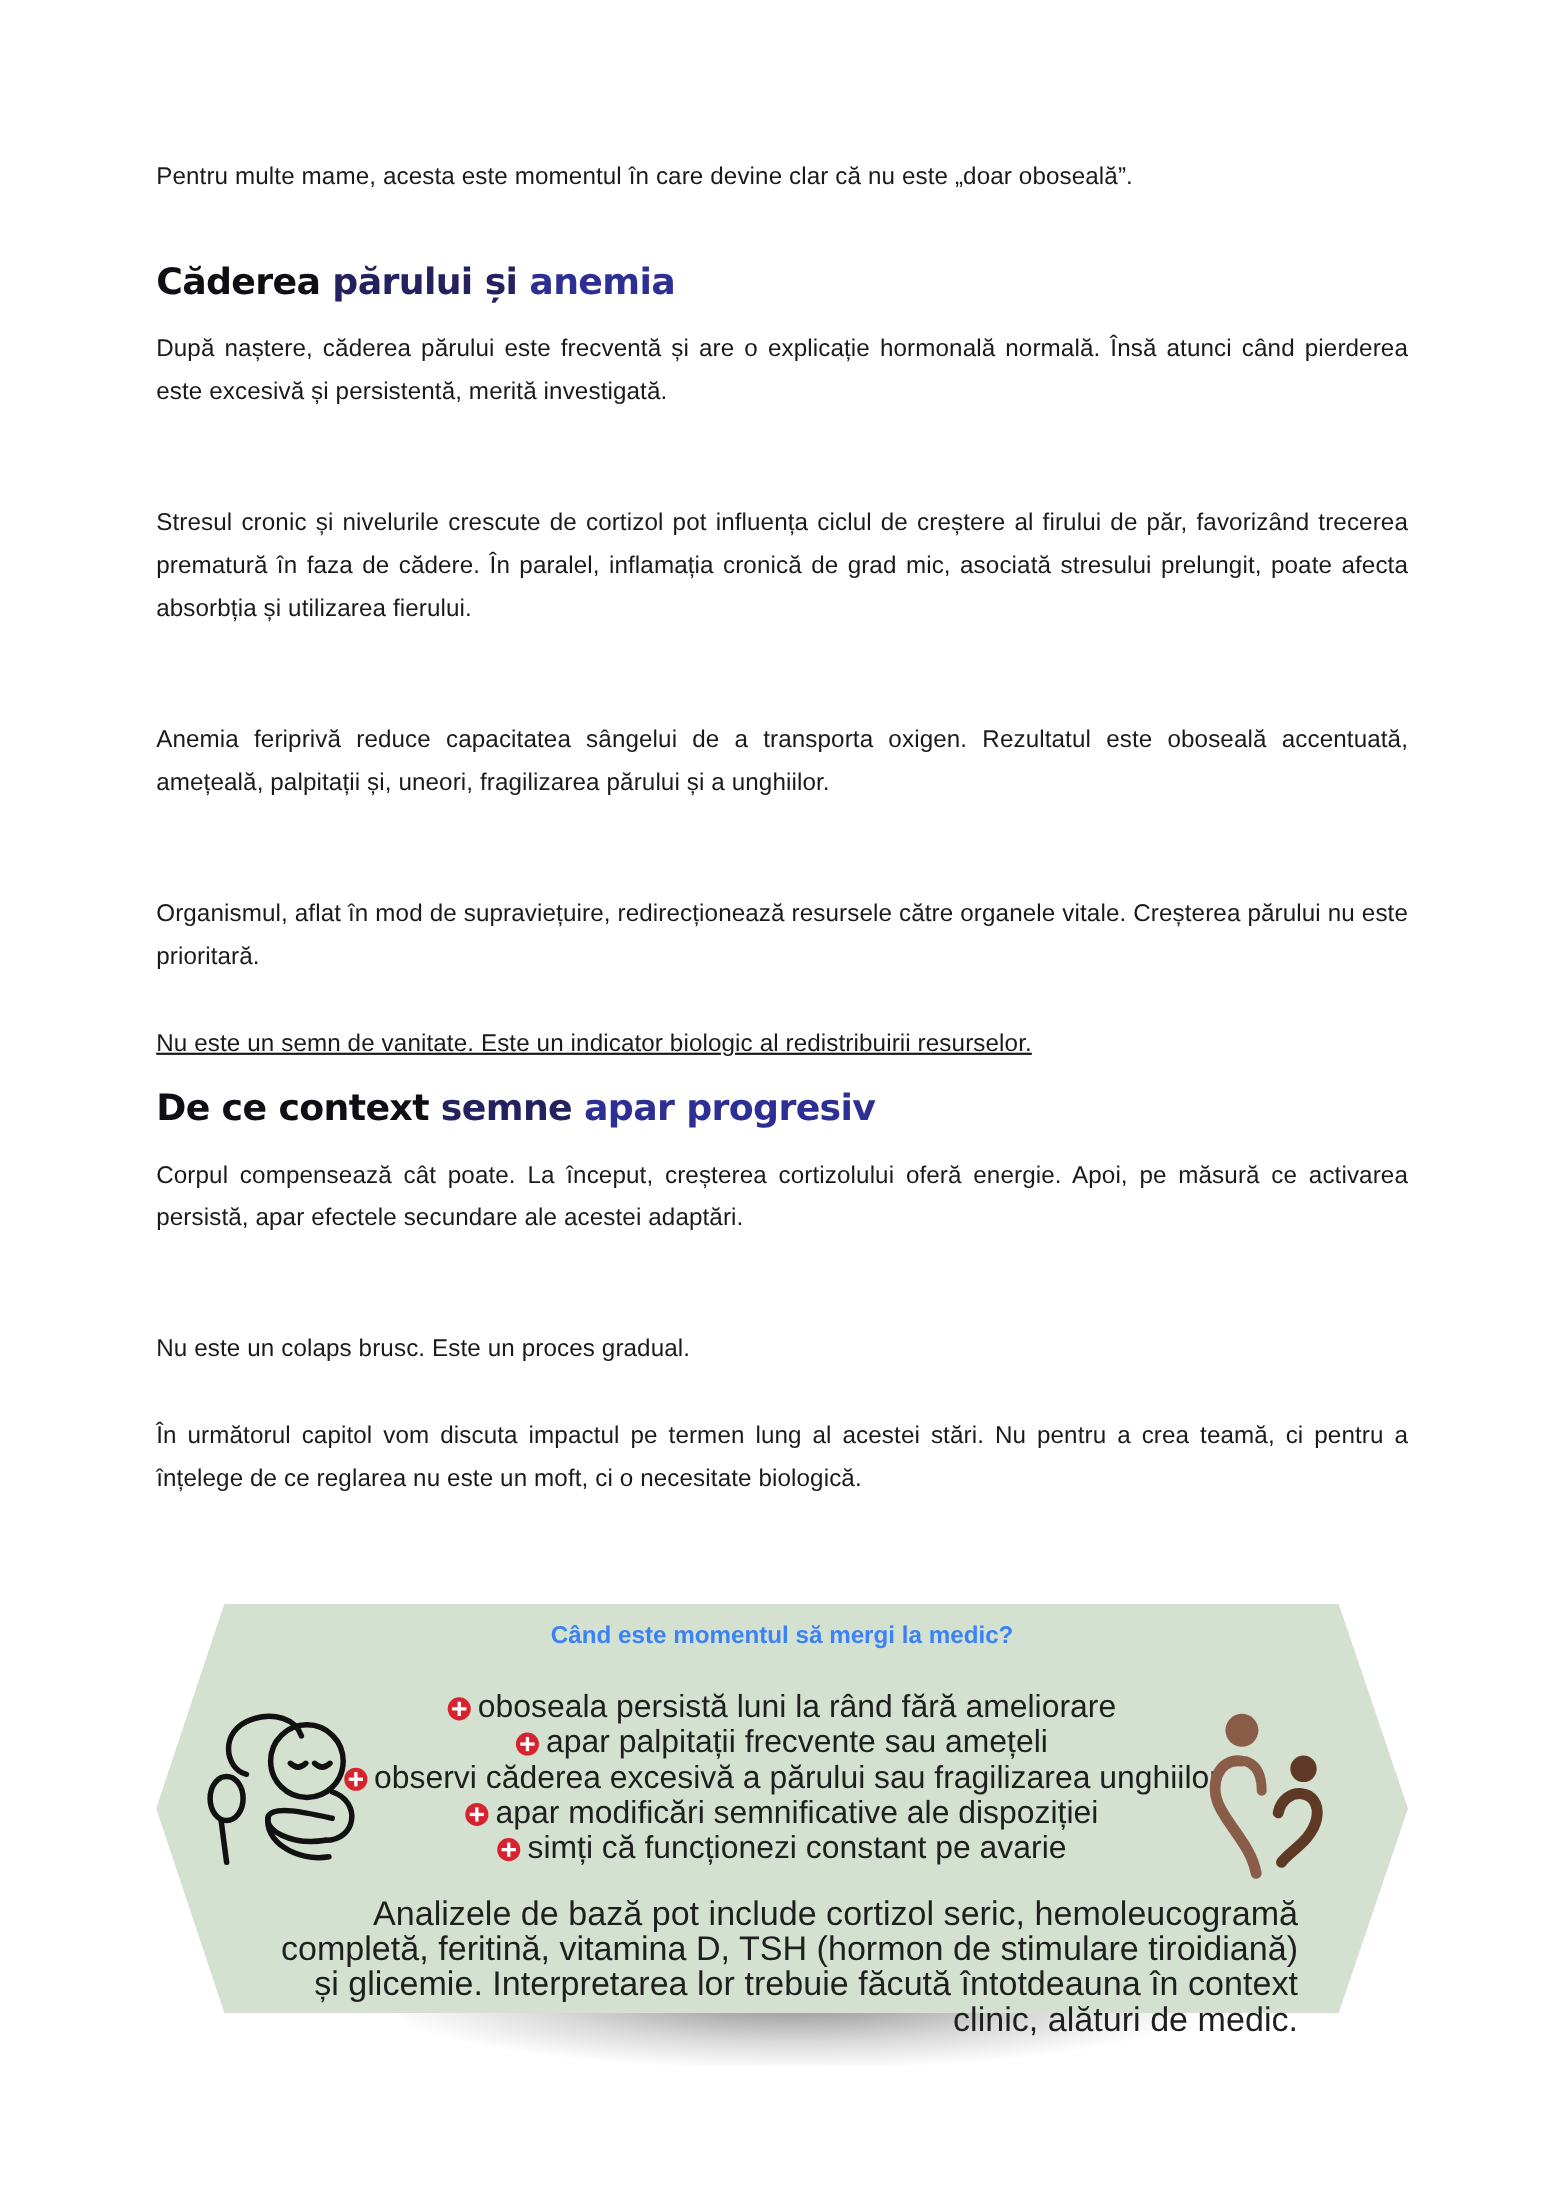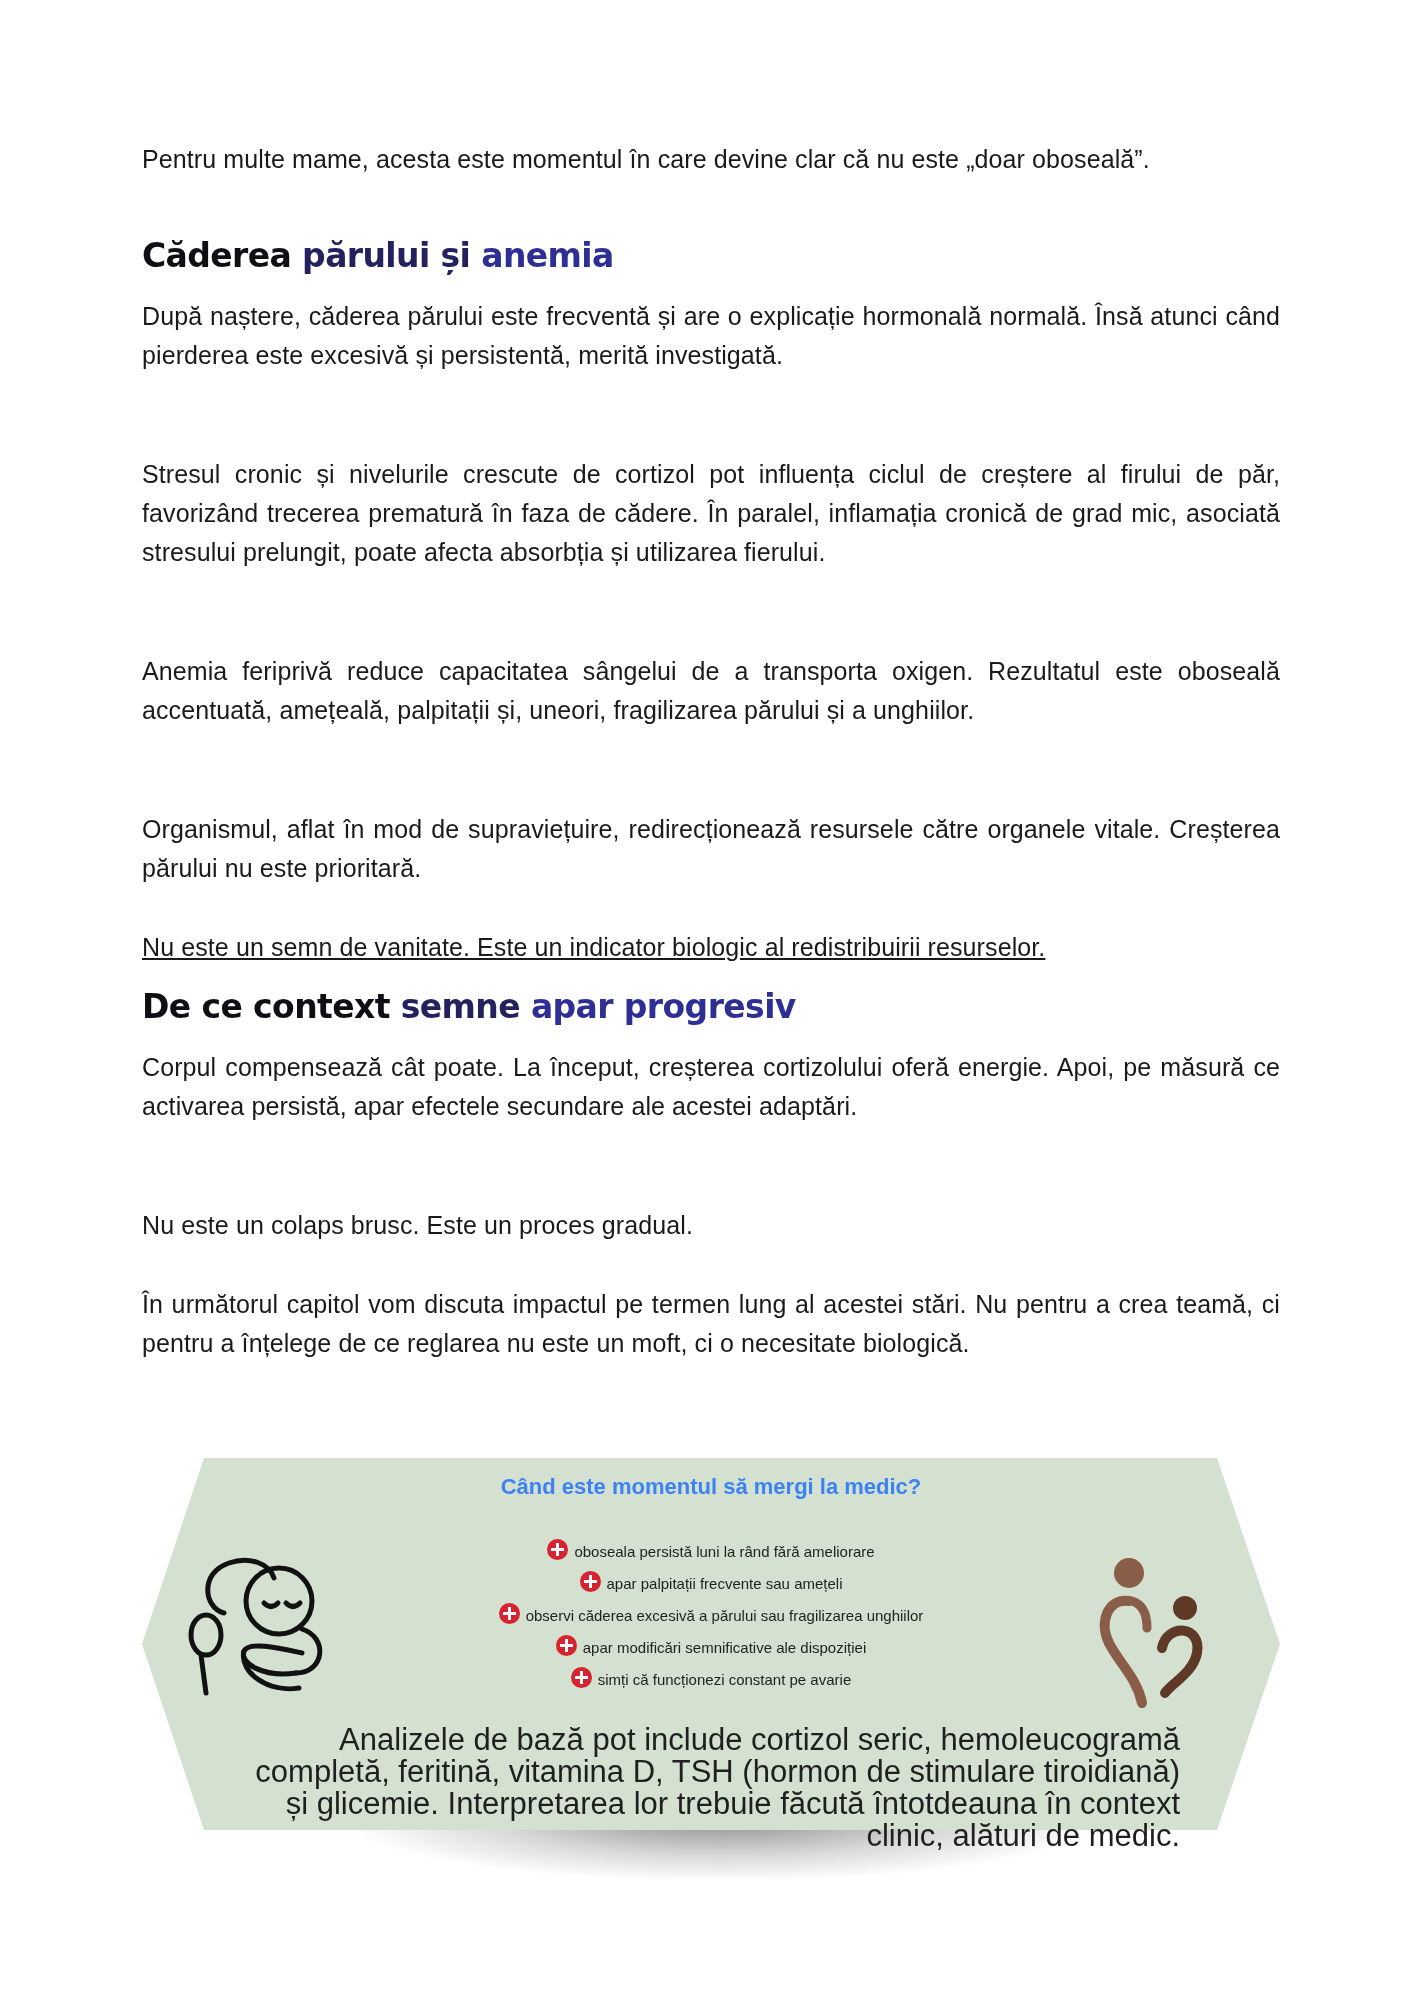--- a/index.html
+++ b/index.html
@@ -1,35 +1,35 @@
 <!DOCTYPE html>
 <html><head>
 <meta charset="utf-8">
 <style>
   html, body { margin: 0; padding: 0; background: #ffffff; }
   body { width: 1414px; height: 2000px; position: relative; overflow: hidden;
          font-family: "Liberation Sans", "DejaVu Sans", sans-serif; color: #1a1a1a; }
   .page { position: absolute; left: 142px; top: 0; width: 1138px; }
-  p.body { font-size: 25px; line-height: 39px; margin: 0; text-align: justify;
+  p.body { font-size: 22px; line-height: 39px; margin: 0; text-align: justify;
            text-align-last: left; letter-spacing: 0.1px; }
   h2.hd { font-family: "DejaVu Sans", sans-serif; font-weight: bold; font-size: 33px;
           margin: 0; letter-spacing: -0.6px; line-height: 44px; text-align: right; }
   .hd .dark { color: #0e0e14; }
   .hd .mid { color: #24225e; }
   .hd .blue { color: #2e2f94; }
 
   .infobox-wrap { position: absolute; left: 142px; top: 1458px; width: 1138px; height: 420px; }
   .shadow { position: absolute; left: 220px; top: 360px; width: 720px; height: 60px;
             background: radial-gradient(ellipse at center top, rgba(0,0,0,0.45) 0%, rgba(0,0,0,0.15) 45%, rgba(0,0,0,0) 75%); }
   .hex { position: absolute; left: 0; top: 0; width: 1138px; height: 372px; background: #d4e1d0;
          clip-path: polygon(62px 0, 1075px 0, 1138px 186px, 1075px 372px, 62px 372px, 0 186px); }
   .box-title { position: absolute; left: 0; width: 1138px; top: 16px; text-align: center;
                color: #3b82f6; font-weight: bold; font-size: 22px; }
   .signs { position: absolute; left: 0; width: 1138px; top: 78px; list-style: none; margin: 0; padding: 0; }
-  .signs li { text-align: center; font-size: 15px; line-height: 32px; color: #1f1f1f; }
+  .signs li { text-align: center; font-size: 29px; line-height: 32px; color: #1f1f1f; }
   .plus { display: inline-block; width: 21px; height: 21px; border-radius: 50%; background: #d6232f;
           position: relative; vertical-align: -3px; margin-right: 6px; }
   .plus::before, .plus::after { content: ""; position: absolute; background: #fff; }
   .plus::before { left: 9px; top: 4px; width: 3px; height: 13px; }
   .plus::after { left: 4px; top: 9px; width: 13px; height: 3px; }
   .analysis { position: absolute; left: 100px; width: 938px; top: 266px; text-align: right;
               font-size: 31px; line-height: 32px; color: #1f1f1f; margin: 0; }
   .icon-hug { position: absolute; left: 42px; top: 95px; width: 150px; height: 150px; }
   .icon-family { position: absolute; left: 955px; top: 95px; width: 120px; height: 160px; }
 </style>

